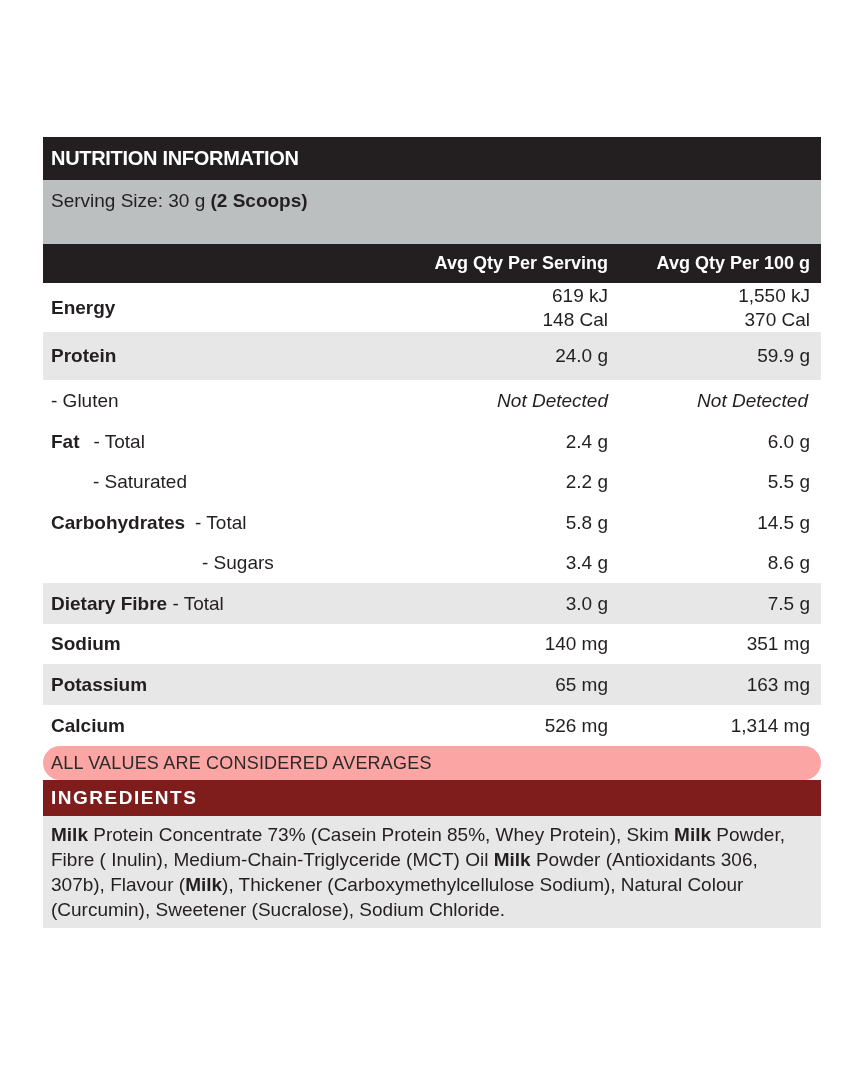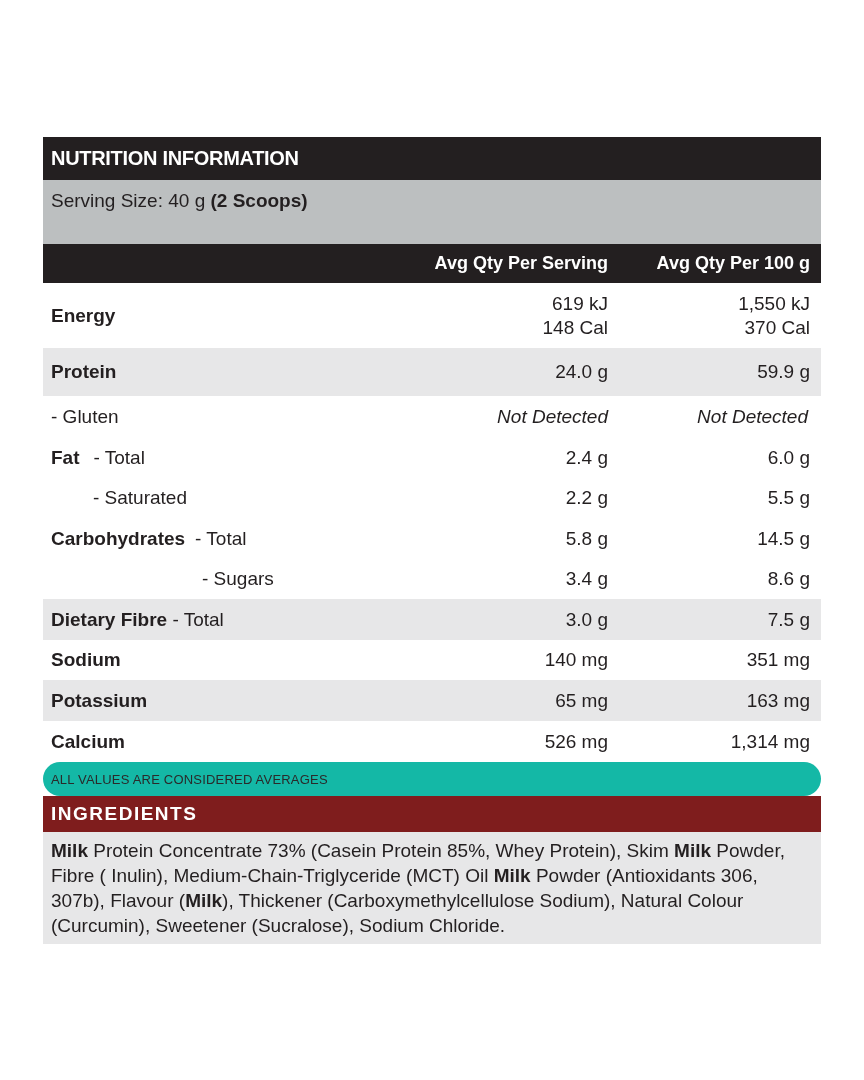--- a/index.html
+++ b/index.html
@@ -12,43 +12,43 @@
   .servings .b { font-weight: bold; }
   .colhead { height: 39px; background: #231f20; color: #fff; display: flex; align-items: center; font-weight: bold; font-size: 18px; }
   .cell-name { width: 360px; padding-left: 8px; font-size: 19px; }
   .cell-v1 { width: 205px; text-align: right; font-size: 19px; }
   .cell-v2 { width: 202px; text-align: right; font-size: 19px; }
   .row { display: flex; align-items: center; }
   .row.alt { background: #e7e7e8; }
   .b { font-weight: bold; }
   .it { font-style: italic; }
   .line { line-height: 24px; }
-  .avg { height: 34px; background: #14b8a6; display: flex; align-items: center; padding-left: 8px; font-size: 13px; letter-spacing: 0.2px; color: #2a2a2a; border-radius: 17px; }
+  .avg { height: 34px; background: #fca5a5; display: flex; align-items: center; padding-left: 8px; font-size: 18px; letter-spacing: 0.2px; color: #2a2a2a; border-radius: 17px; }
   .ing-head { height: 36px; background: #7f1d1d; color: #fff; display: flex; align-items: center; padding-left: 8px; font-size: 19px; font-weight: bold; letter-spacing: 1.5px; }
   .ing-body { background: #e7e7e8; padding: 6px 8px 7px 8px; font-size: 19px; line-height: 25px; height: 112px; }
 </style>
 </head>
 <body>
 
 <div class="panel">
   <div class="title-bar">
     <span>NUTRITION INFORMATION</span>
   </div>
 
   <div class="servings">
-    <div><span>Serving Size: 40 g </span><span class="b">(2 Scoops)</span></div>
+    <div><span>Serving Size: 30 g </span><span class="b">(2 Scoops)</span></div>
   </div>
 
   <div class="colhead">
     <div class="cell-name"></div>
     <div class="cell-v1" style="font-size:18px">Avg Qty Per Serving</div>
     <div class="cell-v2" style="font-size:18px">Avg Qty Per 100 g</div>
   </div>
 
-  <div class="row" style="height:65px">
+  <div class="row" style="height:49px">
     <div class="cell-name b">Energy</div>
     <div class="cell-v1 line">
       <div>619 kJ</div>
       <div>148 Cal</div>
     </div>
     <div class="cell-v2 line">
       <div>1,550 kJ</div>
       <div>370 Cal</div>
     </div>
   </div>

